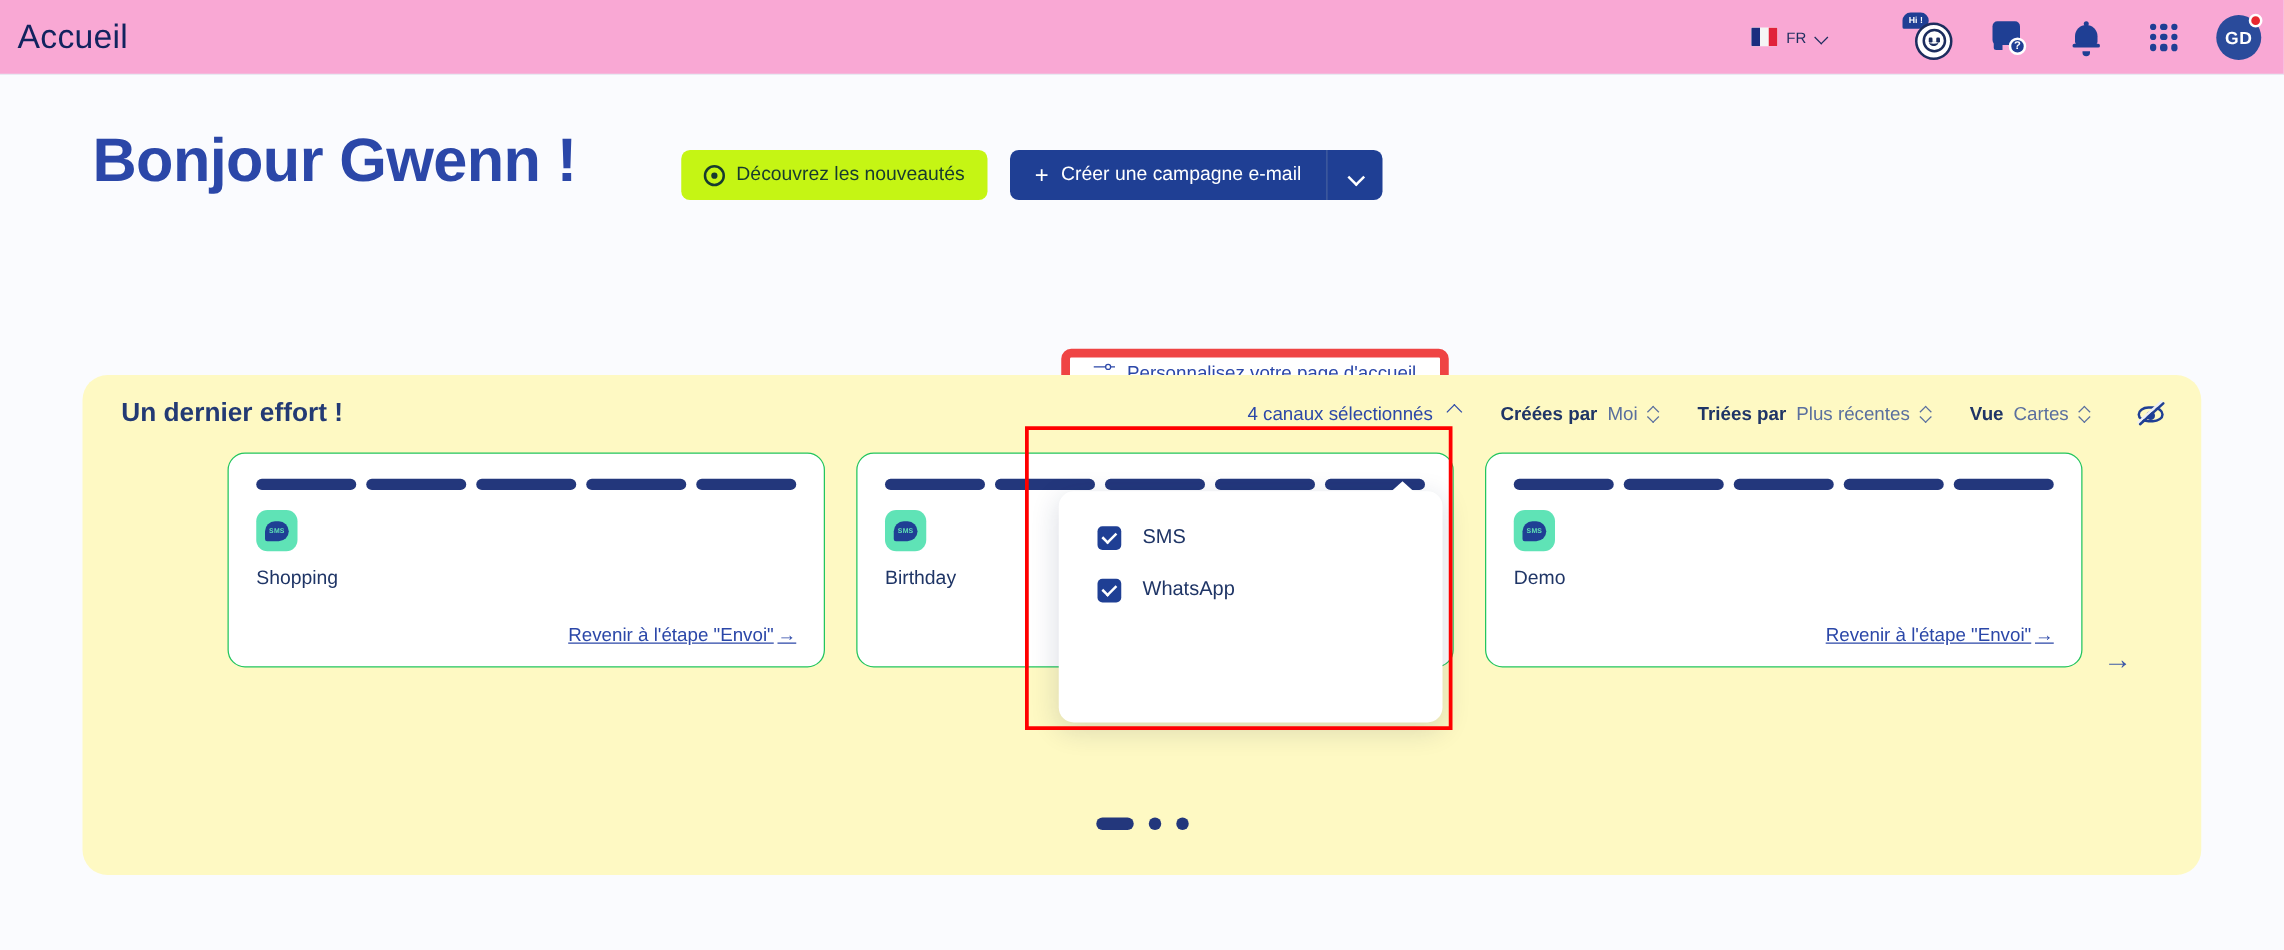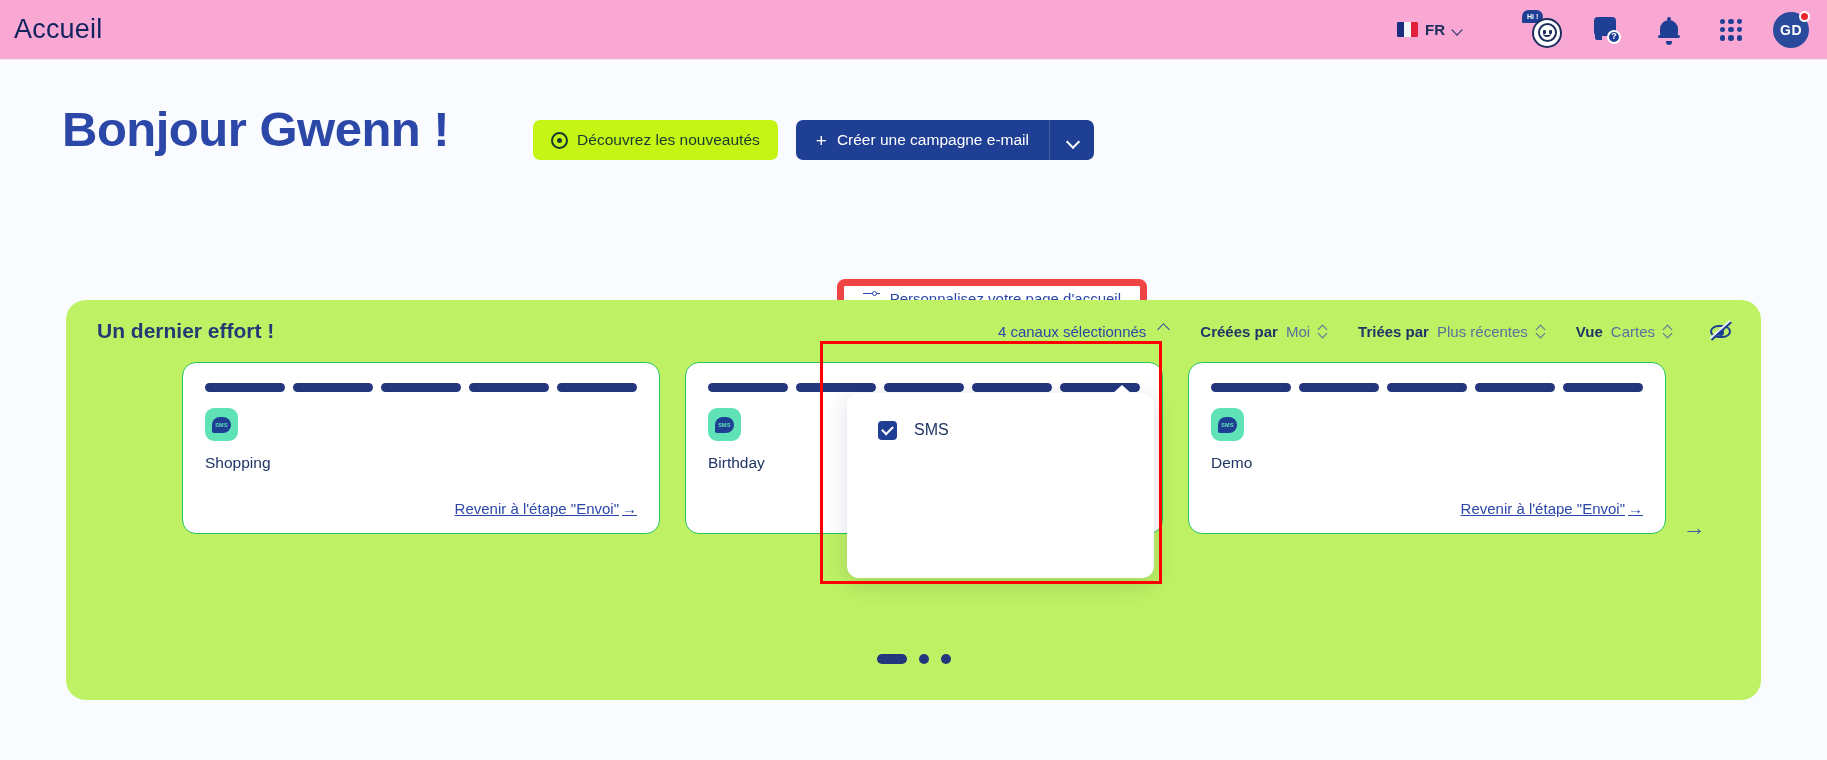--- a/index.html
+++ b/index.html
@@ -42,21 +42,21 @@
     display: inline-block; position: relative;
     border-radius: 1px; overflow: hidden;
     background: #f5f5f5;
     flex: none;
   }
   .flag::before, .flag::after {
     content: ""; position: absolute; top: 0; bottom: 0; width: 7px;
   }
   .flag::before { left: 0; background: #1b2d7f; }
   .flag::after  { right: 0; background: #e1223a; }
-  .lang-label { font-size: 15px; color: #1c2d5e; font-weight: 700; }
+  .lang-label { font-size: 12px; color: #1c2d5e; font-weight: 400; }
   .chev-d {
     width: 11px; height: 7px; position: relative; display:inline-block;
   }
   .chev-d::before {
     content:""; position:absolute; left:1px; top:0;
     width: 7px; height: 7px;
     border-right: 1.8px solid #1c2d5e; border-bottom: 1.8px solid #1c2d5e;
     transform: rotate(45deg);
   }
 
@@ -155,21 +155,21 @@
     font-size: 14px; font-weight: 700; letter-spacing: .5px;
   }
   .avatar-dot {
     position:absolute; right: -1px; top: -1px;
     width: 11px; height: 11px; border-radius: 50%;
     background: #e8272f; border: 2px solid #fff;
   }
 
   
   .hero {
-    position: absolute; top: 60px; left: 4px;
+    position: absolute; top: 60px; left: 16px;
     width: 1458px; height: 205px;
     background: #fafbfe;
   }
   .greeting {
     position: absolute; left: 58px; top: 41px;
     font-size: 49px; font-weight: 800;
     color: #2b47a8; letter-spacing: -.5px;
   }
   .hero-actions {
     position: absolute; right: 368px; top: 60px;
@@ -222,21 +222,21 @@
   .sliders-ic i:nth-child(1){ top:1px; }
   .sliders-ic i:nth-child(2){ bottom:1px; }
   .sliders-ic b { position:absolute; width:5px; height:5px; border-radius:50%; background:#fff; border:1.8px solid #2b47a8;}
   .sliders-ic b:nth-of-type(1){ top:-1px; right:3px; }
   .sliders-ic b:nth-of-type(2){ bottom:-1px; left:3px; }
 
   
   .panel {
     position: absolute; left: 66px; top: 300px;
     width: 1695px; height: 400px;
-    background: #bef264; border-radius: 20px;
+    background: #fef9c3; border-radius: 20px;
   }
   .panel-head {
     position: absolute; left: 0; top: 0; right: 0; height: 62px;
     display: flex; align-items: center;
   }
   .panel-title {
     margin-left: 31px; font-size: 21px; font-weight: 700; color: #233a74;
   }
   .filters {
     margin-left: auto; display: flex; align-items: center; gap: 0;
@@ -585,15 +585,19 @@
   </div>
 </div>
 
 <div class="dropdown">
   <span class="dd-arrow"></span>
 
   <div class="dd-item">
     <span class="cbox"></span>
     <span class="dd-label">SMS</span>
   </div>
+  <div class="dd-item">
+    <span class="cbox"></span>
+    <span class="dd-label">WhatsApp</span>
+  </div>
 </div>
 
 <div class="highlight"></div>
 
 </body></html>

